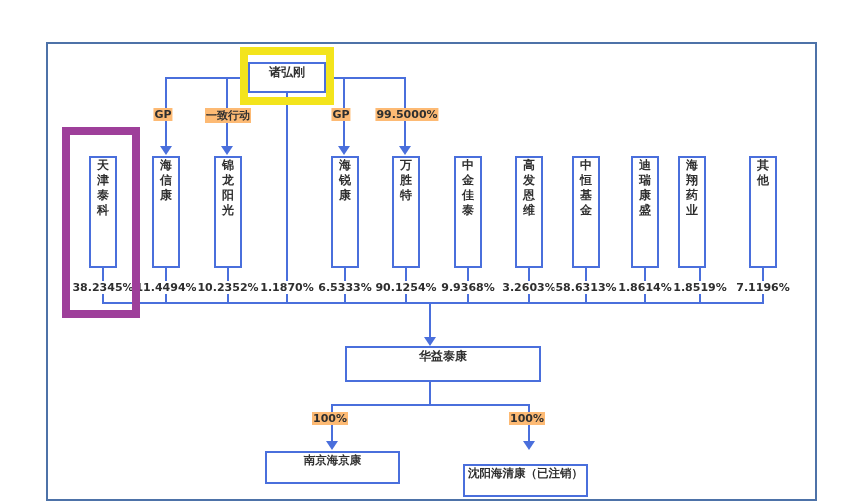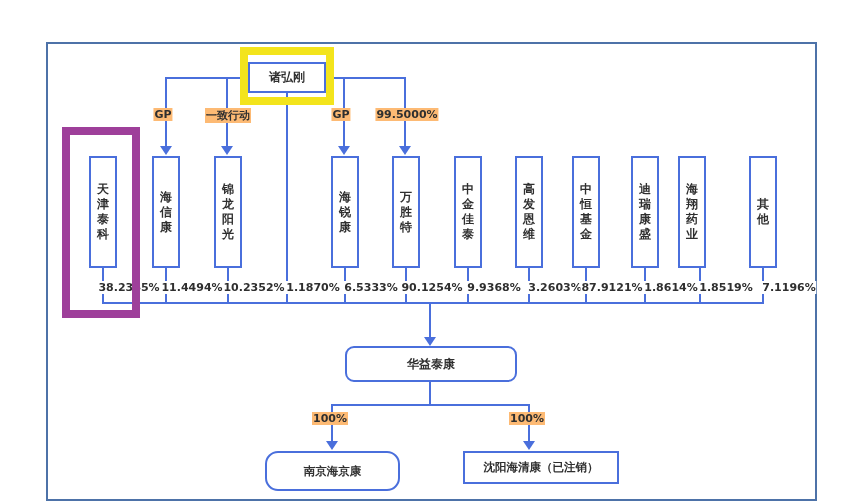--- a/index.html
+++ b/index.html
@@ -9,28 +9,28 @@
   }
   .outer-frame{
     position:absolute;left:46px;top:42px;width:771px;height:459px;
     border:2px solid #4d72a8;box-sizing:border-box;z-index:0;
   }
   .ln{position:absolute;background:#4a6fdc;z-index:1;}
   .arr{position:absolute;width:0;height:0;border-left:6px solid transparent;
     border-right:6px solid transparent;border-top:9px solid #4a6fdc;z-index:1;}
   .node{
     position:absolute;border:2px solid #4a6fdc;box-sizing:border-box;background:#fff;
-    display:flex;align-items:center;justify-content:center;z-index:2;
+    display:flex;justify-content:center;z-index:2;
     font-weight:bold;font-size:12px;color:#2f2f2f;
   }
   .vbox{width:28px;height:112px;top:156px;}
   .vlabel{width:13px;word-break:break-all;line-height:1.25;text-align:center;}
   .pct{
     position:absolute;top:281px;transform:translateX(-50%);z-index:3;
-    background:#fff;padding:0 1px;font-weight:bold;font-size:11px;white-space:nowrap;margin-left:26px;
+    background:#fff;padding:0 1px;font-weight:bold;font-size:11px;white-space:nowrap;
   }
   .edge-label{
     position:absolute;transform:translateX(-50%);z-index:3;background:#fdba74;
     font-weight:bold;font-size:11px;white-space:nowrap;padding:0 1px;
   }
   .hl{position:absolute;box-sizing:border-box;z-index:5;pointer-events:none;background:transparent;}
   .hl-yellow{left:240px;top:47px;width:94px;height:58px;border:8px solid #f3e41c;}
   .hl-purple{left:62px;top:127px;width:78px;height:191px;border:8px solid #9e3f9a;}
   .sub-label{font-size:11.5px;}
 </style>
@@ -131,35 +131,35 @@
     </div>
 
   <div class="pct" style="left:103px;">38.2345%</div>
   <div class="pct" style="left:166px;">11.4494%</div>
   <div class="pct" style="left:228px;">10.2352%</div>
   <div class="pct" style="left:287px;">1.1870%</div>
   <div class="pct" style="left:345px;">6.5333%</div>
   <div class="pct" style="left:406px;">90.1254%</div>
   <div class="pct" style="left:468px;">9.9368%</div>
   <div class="pct" style="left:529px;">3.2603%</div>
-  <div class="pct" style="left:586px;">87.9121%</div>
+  <div class="pct" style="left:586px;">58.6313%</div>
   <div class="pct" style="left:645px;">1.8614%</div>
   <div class="pct" style="left:700px;">1.8519%</div>
   <div class="pct" style="left:763px;">7.1196%</div>
 
-  <div class="node" style="left:345px;top:346px;width:172px;height:36px;border-radius:9px;">
+  <div class="node" style="left:345px;top:346px;width:196px;height:36px;">
     <span>华益泰康</span>
   </div>
 
   <div class="edge-label" style="left:330px;top:412px;">100%</div>
   <div class="edge-label" style="left:527px;top:412px;">100%</div>
 
-  <div class="node" style="left:265px;top:451px;width:135px;height:40px;border-radius:13px;">
+  <div class="node" style="left:265px;top:451px;width:135px;height:33px;">
     <span class="sub-label">南京海京康</span>
   </div>
-  <div class="node" style="left:463px;top:451px;width:156px;height:33px;">
+  <div class="node" style="left:463px;top:464px;width:125px;height:33px;">
     <span class="sub-label">沈阳海清康（已注销）</span>
   </div>
 
   <div class="hl hl-yellow"></div>
   <div class="hl hl-purple"></div>
 
 </div>
 
 </body></html>

